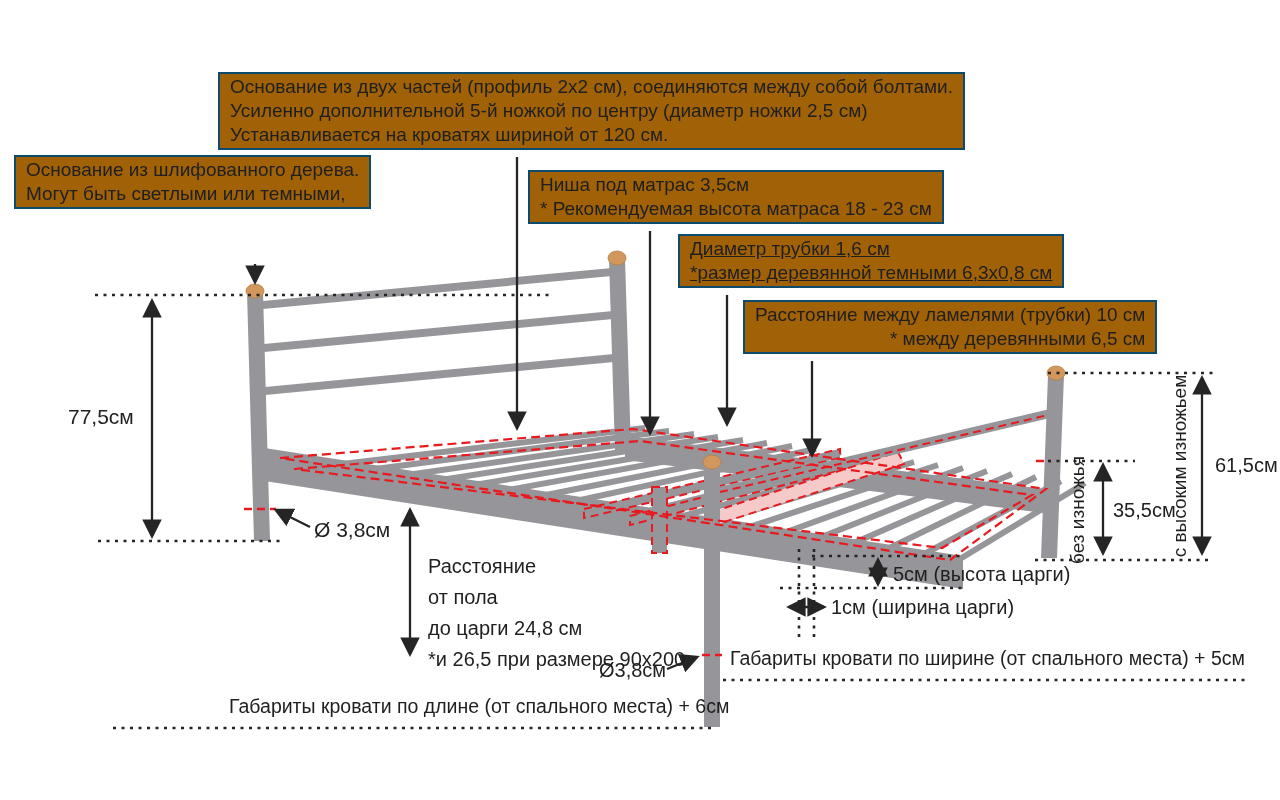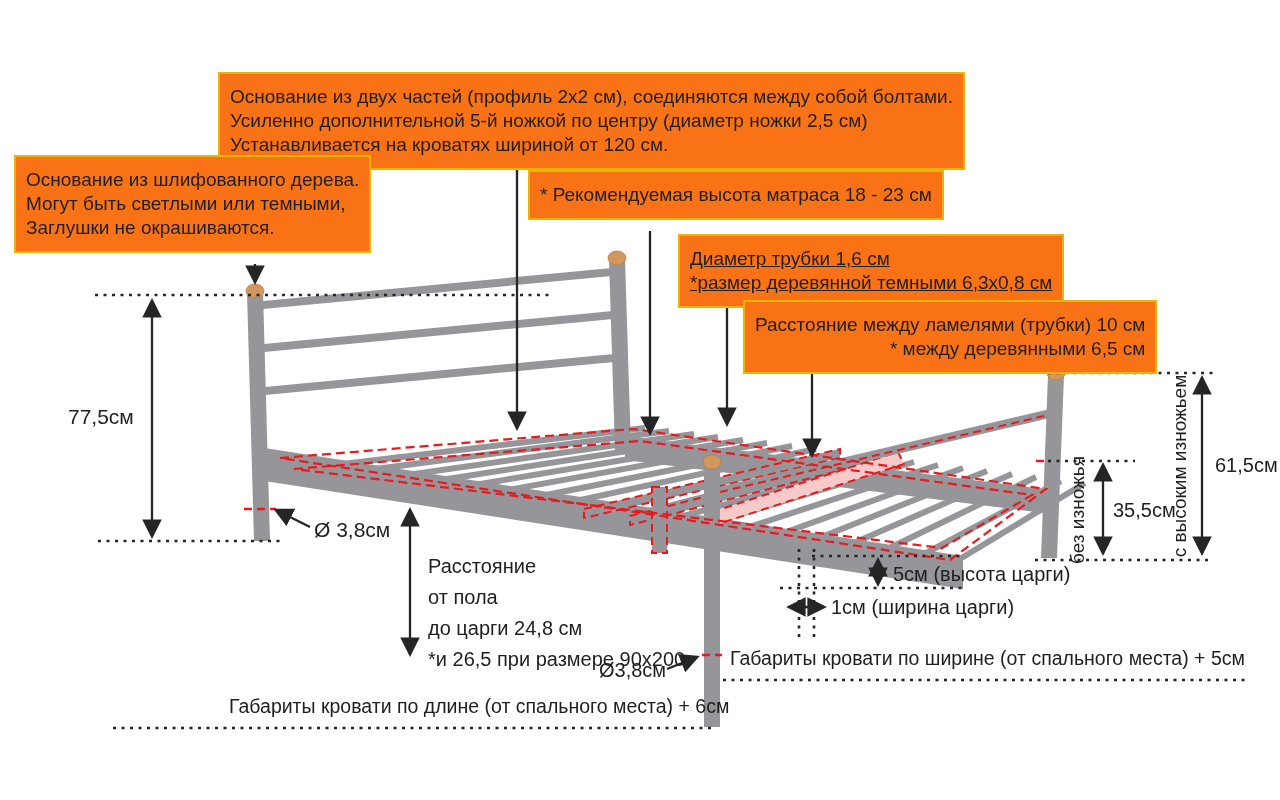--- a/index.html
+++ b/index.html
@@ -2,22 +2,22 @@
 <html><head>
 <meta charset="utf-8">
 <style>
   html,body{margin:0;padding:0;background:#ffffff;}
   .stage{
     position:relative;width:1280px;height:800px;background:#ffffff;overflow:hidden;
     font-family:"Liberation Sans","DejaVu Sans",sans-serif;color:#1f1f1f;
   }
   .stage svg{position:absolute;left:0;top:0;}
   .callout{
-    position:absolute;background:#f97316;border:2px solid #eab308;
-    padding:11px 10px;font-size:19px;line-height:24px;white-space:nowrap;
+    position:absolute;background:#a16207;border:2px solid #0c4a6e;
+    padding:1px 10px;font-size:19px;line-height:24px;white-space:nowrap;
     color:#1f1f1f;z-index:5;
   }
   .callout .line{white-space:nowrap;}
   svg text{fill:#1f1f1f;font-family:"Liberation Sans","DejaVu Sans",sans-serif;}
 </style>
 </head>
 <body>
 
 <div class="stage">
 
@@ -148,24 +148,24 @@
 
   <div class="callout" style="left:218px;top:72px;">
     <div class="line">Основание из двух частей (профиль 2х2 см), соединяются между собой болтами.</div>
     <div class="line">Усиленно дополнительной 5-й ножкой по центру (диаметр ножки 2,5 см)</div>
     <div class="line">Устанавливается на кроватях шириной от 120 см.</div>
   </div>
 
   <div class="callout" style="left:14px;top:155px;">
     <div class="line">Основание из шлифованного дерева.</div>
     <div class="line">Могут быть светлыми или темными,</div>
-    <div class="line">Заглушки не окрашиваются.</div>
   </div>
 
   <div class="callout" style="left:528px;top:170px;">
+    <div class="line">Ниша под матрас 3,5см</div>
     <div class="line">* Рекомендуемая высота матраса 18 - 23 см</div>
   </div>
 
   <div class="callout" style="left:678px;top:234px;text-decoration:underline;">
     <div class="line">Диаметр трубки 1,6 см</div>
     <div class="line">*размер деревянной темными 6,3х0,8 см</div>
   </div>
 
   <div class="callout" style="left:743px;top:300px;text-align:right;">
     <div class="line">Расстояние между ламелями (трубки) 10 см</div>

